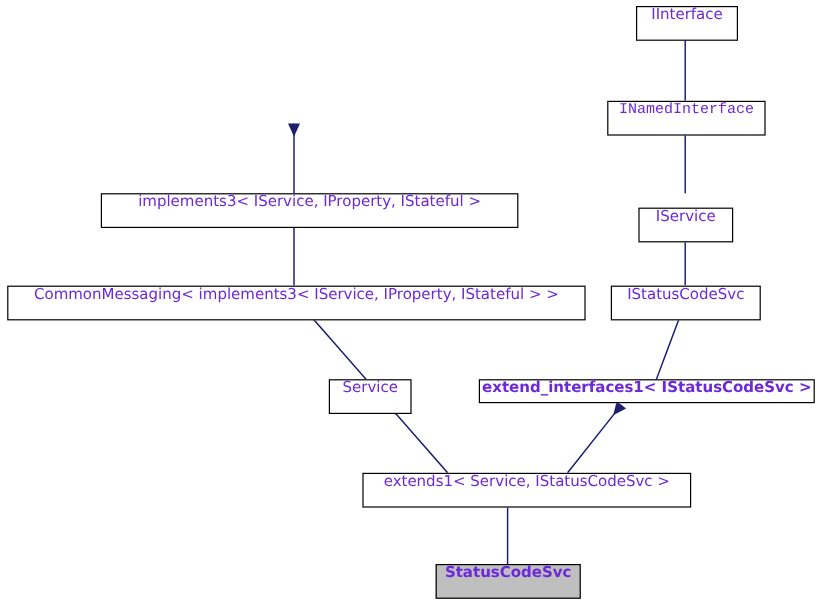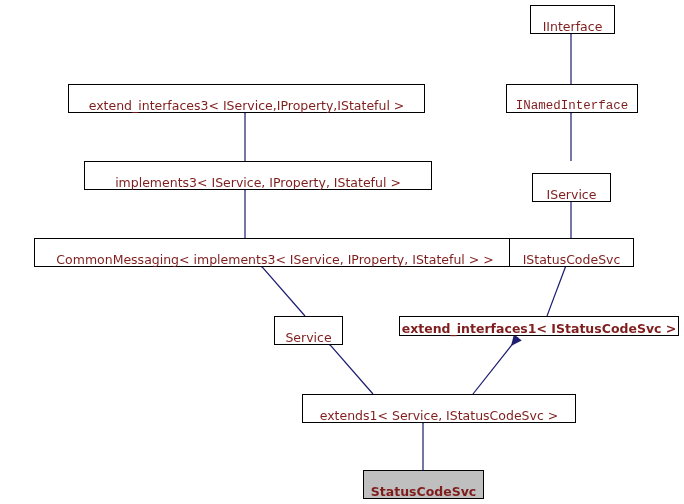--- a/index.html
+++ b/index.html
@@ -21,25 +21,25 @@
     top: 0;
     width: 684px;
     height: 504px;
     pointer-events: none;
   }
   .node {
     position: absolute;
     box-sizing: border-box;
     border: 1px solid #000000;
     background: #ffffff;
-    color: #7f1d1d;
+    color: #6d28d9;
     font-size: 12.5px;
     line-height: 1;
     display: flex;
-    align-items: flex-end;
+    align-items: flex-start;
     justify-content: center;
     white-space: nowrap;
     letter-spacing: 0px;
   }
   .node.highlight {
     background: #bfbfbf;
     font-weight: bold;
   }
   .node-label {
     display: block;
@@ -88,33 +88,30 @@
         <polygon points="511,346 521.74796151033,340.47901065274846 513.9075032657124,334.2719812090928" fill="#1f1f6f"></polygon>
       </g>
       <g>
         <line x1="423" y1="470" x2="423" y2="413" stroke="#191970" stroke-width="1.2"></line>
         <polygon points="423,424 428,413 418,413" fill="#1f1f6f"></polygon>
       </g>
     </svg>
 <div class="node" style="left: 530px; top: 5px; width: 85px; height: 29px;">
       <span class="node-label">IInterface</span>
     </div>
-    <div class="node" style="left: 68px; top: 84px; width: 357px; height: 29px;">
-      <span class="node-label">extend_interfaces3&lt; IService,IProperty,IStateful &gt;</span>
-    </div>
     <div class="node" style="left: 506px; top: 84px; width: 132px; height: 29px; font-family: Liberation Mono, monospace;">
       <span class="node-label">INamedInterface</span>
     </div>
     <div class="node" style="left: 84px; top: 161px; width: 348px; height: 29px;">
       <span class="node-label">implements3&lt; IService, IProperty, IStateful &gt;</span>
     </div>
     <div class="node" style="left: 532px; top: 161px; width: 79px; height: 29px; margin-top: 12px;">
       <span class="node-label">IService</span>
     </div>
-    <div class="node" style="left: 6px; top: 238px; width: 482px; height: 29px; margin-left: 28px;">
+    <div class="node" style="left: 6px; top: 238px; width: 482px; height: 29px;">
       <span class="node-label">CommonMessaging&lt; implements3&lt; IService, IProperty, IStateful &gt; &gt;</span>
     </div>
     <div class="node" style="left: 509px; top: 238px; width: 125px; height: 29px;">
       <span class="node-label">IStatusCodeSvc</span>
     </div>
     <div class="node" style="left: 274px; top: 316px; width: 69px; height: 29px;">
       <span class="node-label">Service</span>
     </div>
     <div class="node" style="left: 399px; top: 316px; width: 280px; height: 20px; font-weight: bold;">
       <span class="node-label">extend_interfaces1&lt; IStatusCodeSvc &gt;</span>

